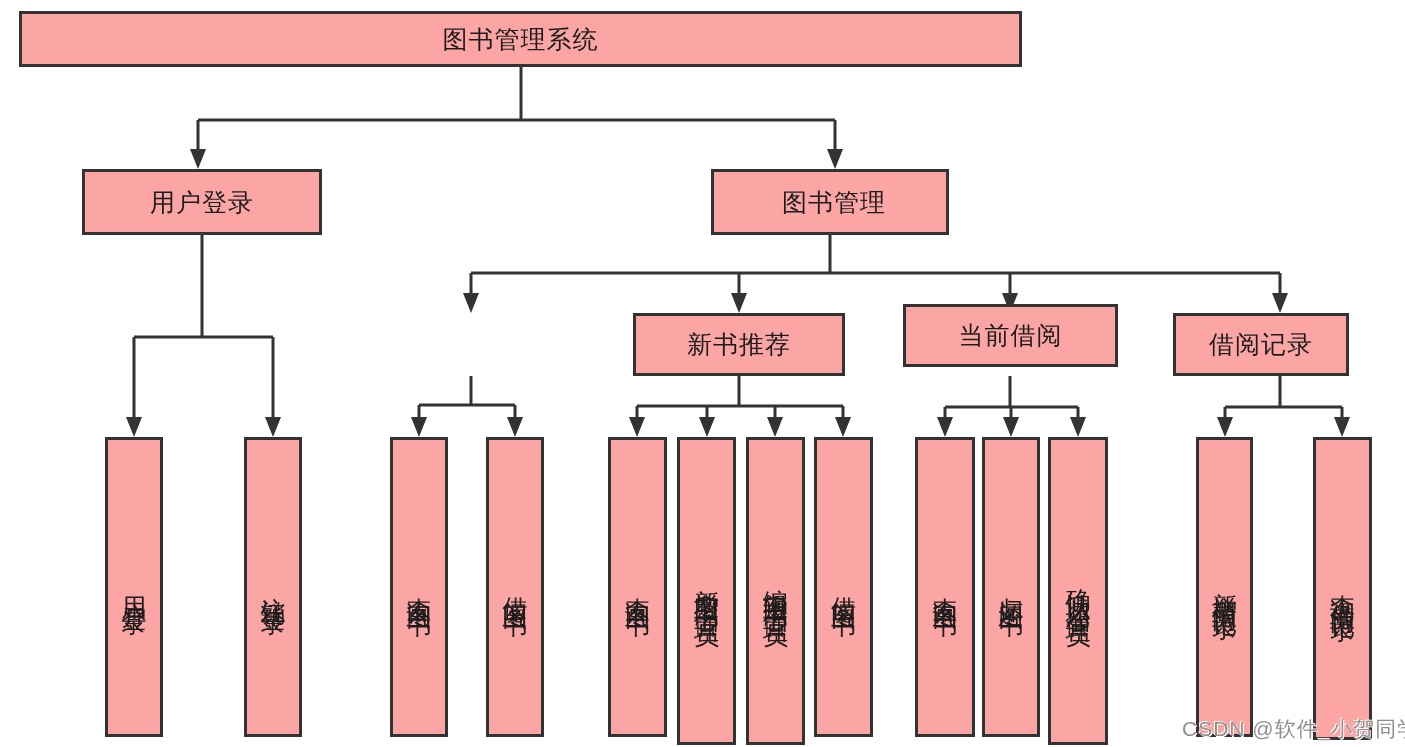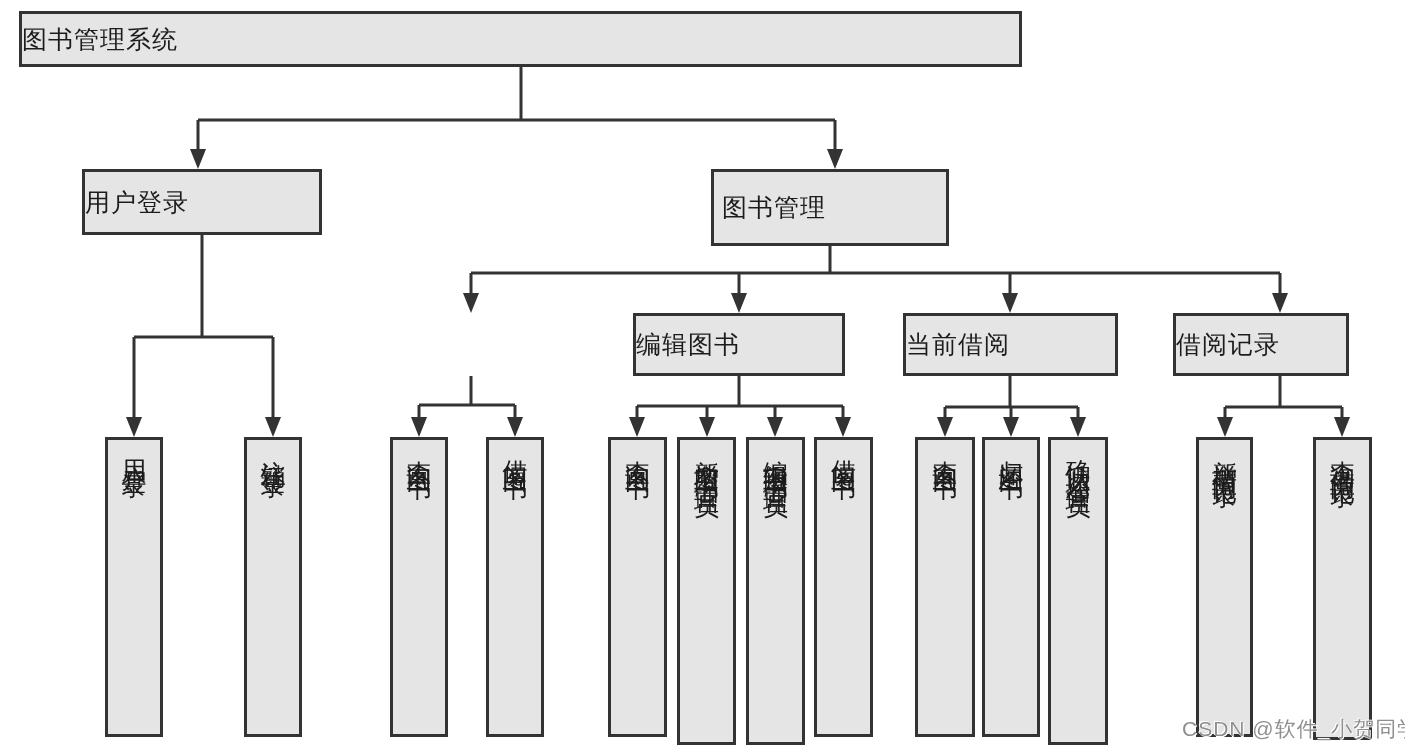--- a/index.html
+++ b/index.html
@@ -14,41 +14,42 @@
   }
   .connectors {
     position: absolute;
     left: 0; top: 0;
     width: 1405px; height: 747px;
     pointer-events: none;
   }
   .node {
     position: absolute;
     border: 3px solid #333333;
-    background: #e5e5e5;
+    background: #fca5a5;
     display: flex;
     align-items: center;
+    justify-content: center;
     color: #1c1c1c;
   }
   .node-h { font-size: 25px; letter-spacing: 1px; }
   .node-v {
     writing-mode: vertical-rl;
     font-size: 25px;
     letter-spacing: 5px;
     line-height: 1;
   }
   
   .n-root { left: 19px;  top: 11px;  width: 1003px; height: 56px; }
   
   .n-userlogin { left: 82px;  top: 169px; width: 240px; height: 66px; }
-  .n-bookmgmt  { left: 711px; top: 169px; width: 238px; height: 77px; padding-left: 8px; }
+  .n-bookmgmt  { left: 711px; top: 169px; width: 238px; height: 66px; padding-left: 8px; }
   
   .n-s0 { left: 364px;  top: 313px; width: 215px; height: 63px; }
   .n-s1 { left: 633px;  top: 313px; width: 212px; height: 63px; }
-  .n-s2 { left: 903px;  top: 313px; width: 215px; height: 63px; }
+  .n-s2 { left: 903px;  top: 304px; width: 215px; height: 63px; }
   .n-s3 { left: 1173px; top: 313px; width: 176px; height: 63px; }
   
   .n-l1  { left: 105px;  top: 437px; width: 58px; height: 300px; }
   .n-l2  { left: 244px;  top: 437px; width: 58px; height: 300px; }
   .n-l3  { left: 390px;  top: 437px; width: 58px; height: 300px; }
   .n-l4  { left: 486px;  top: 437px; width: 58px; height: 300px; }
   .n-l5  { left: 608px;  top: 437px; width: 59px; height: 300px; }
   .n-l6  { left: 677px;  top: 437px; width: 59px; height: 308px; }
   .n-l7  { left: 746px;  top: 437px; width: 59px; height: 308px; }
   .n-l8  { left: 814px;  top: 437px; width: 59px; height: 300px; }
@@ -119,21 +120,21 @@
   </div>
 
   <div class="node node-h n-userlogin">
     <span>用户登录</span>
   </div>
   <div class="node node-h n-bookmgmt">
     <span>图书管理</span>
   </div>
 
   <div class="node node-h n-s1">
-    <span>编辑图书</span>
+    <span>新书推荐</span>
   </div>
   <div class="node node-h n-s2">
     <span>当前借阅</span>
   </div>
   <div class="node node-h n-s3">
     <span>借阅记录</span>
   </div>
 
   <div class="node node-v n-l1">
     <span>用户登录</span>

